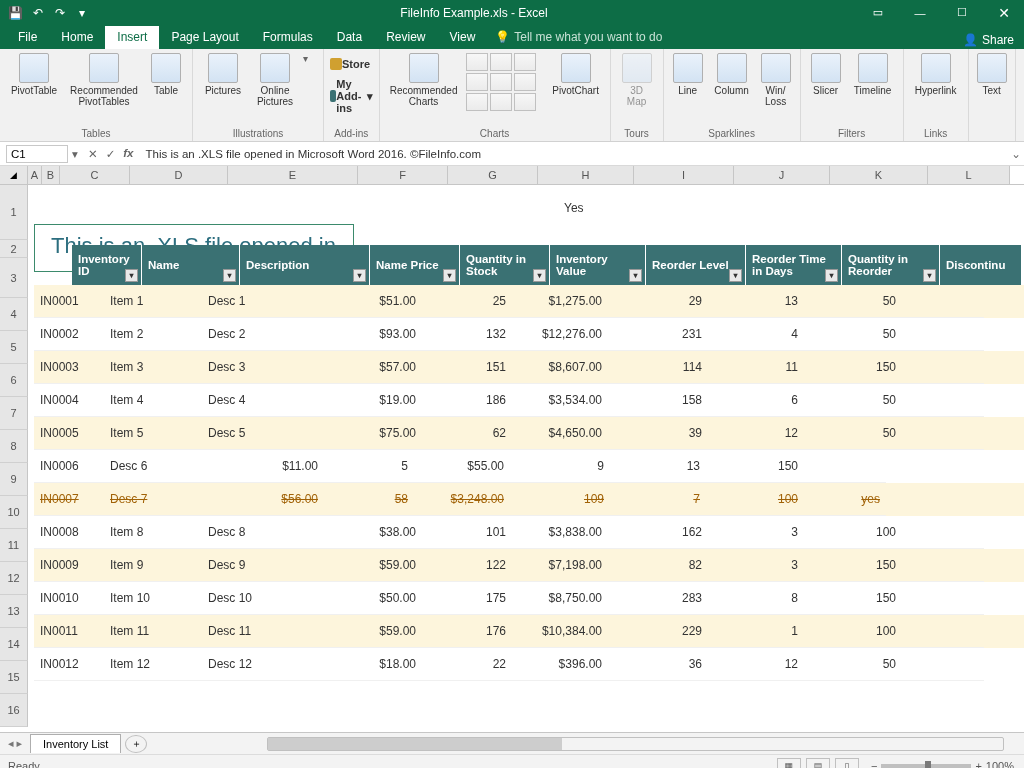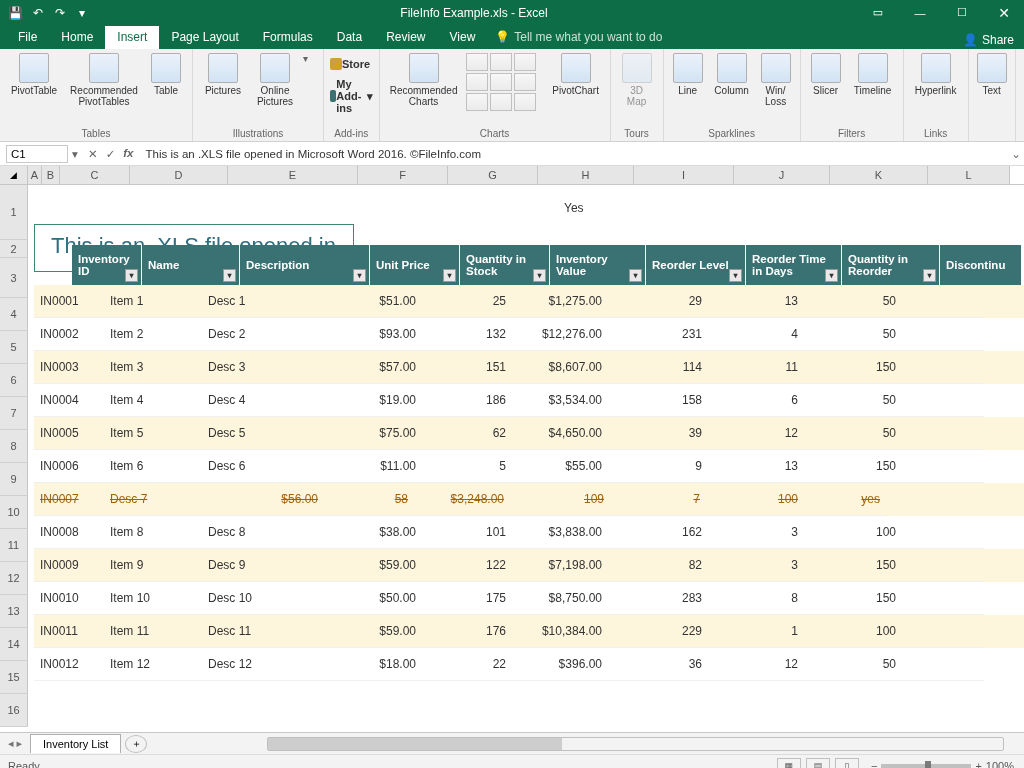--- a/index.html
+++ b/index.html
@@ -322,21 +322,21 @@
             </div>
           <div class="th tw-name">
               <span>Name</span>
               <span class="dd">▾</span>
             </div>
           <div class="th tw-desc">
               <span>Description</span>
               <span class="dd">▾</span>
             </div>
           <div class="th tw-unit">
-              <span>Unit Price</span>
+              <span>Name Price</span>
               <span class="dd">▾</span>
             </div>
           <div class="th tw-qstock">
               <span>Quantity in Stock</span>
               <span class="dd">▾</span>
             </div>
           <div class="th tw-ival">
               <span>Inventory Value</span>
               <span class="dd">▾</span>
             </div>
@@ -412,21 +412,20 @@
               <div class="td tw-unit num">$75.00</div>
               <div class="td tw-qstock num">62</div>
               <div class="td tw-ival num">$4,650.00</div>
               <div class="td tw-relvl num">39</div>
               <div class="td tw-rtime num">12</div>
               <div class="td tw-qreo num">50</div>
               <div class="td tw-disc num"></div>
             </div>
             <div class="trow odd flag">
               <div class="td tw-id ">IN0006</div>
-              <div class="td tw-name ">Item 6</div>
               <div class="td tw-desc ">Desc 6</div>
               <div class="td tw-unit num">$11.00</div>
               <div class="td tw-qstock num">5</div>
               <div class="td tw-ival num">$55.00</div>
               <div class="td tw-relvl num">9</div>
               <div class="td tw-rtime num">13</div>
               <div class="td tw-qreo num">150</div>
               <div class="td tw-disc num"></div>
             </div>
             <div class="trow even struck">

